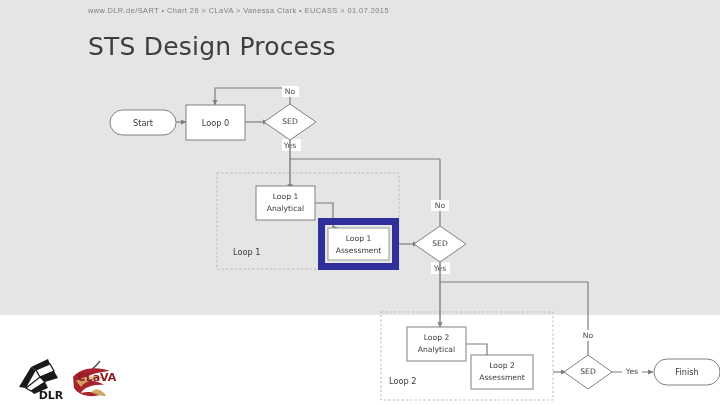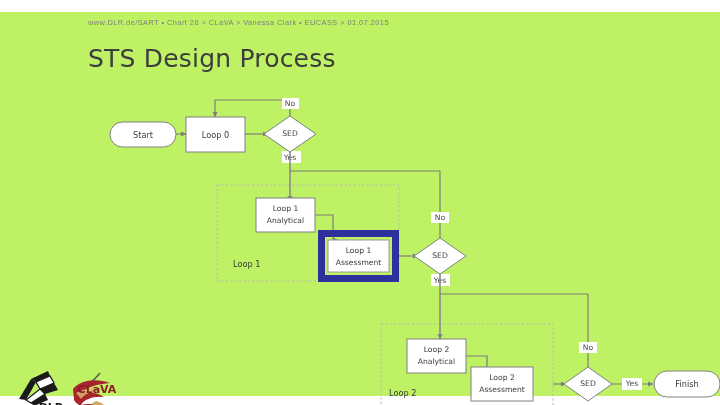--- a/index.html
+++ b/index.html
@@ -10,24 +10,24 @@
   body {
     width: 720px;
     height: 405px;
     position: relative;
     overflow: hidden;
     font-family: "Liberation Sans", sans-serif;
     background: #ffffff;
   }
   #slide {
     position: absolute;
-    left: 0; top: 12px;
+    left: 0; top: 0;
     width: 720px;
-    height: 384px;
-    background: #bef264;
+    height: 315px;
+    background: #e5e5e5;
   }
 
   
   .header-line {
     position: absolute;
     left: 88px;
     top: 6px;
     font-size: 7.4px;
     letter-spacing: 0.45px;
     color: #7e7e7e;

